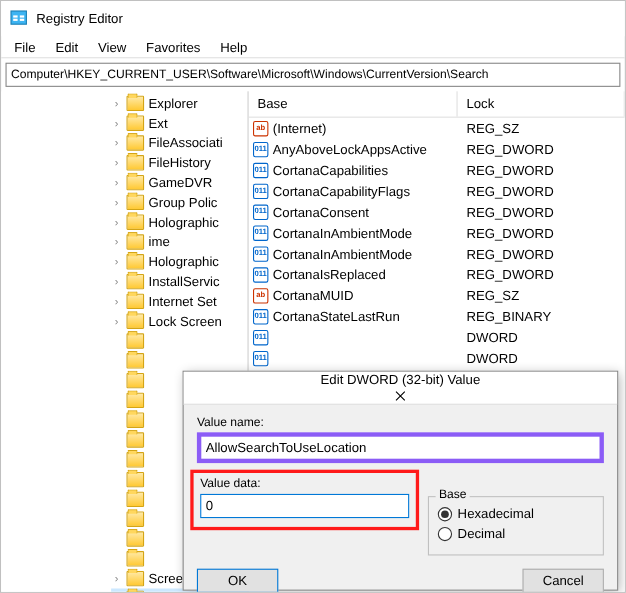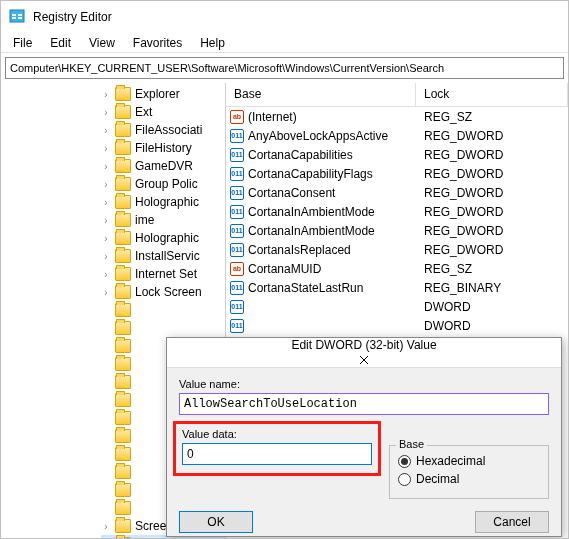--- a/index.html
+++ b/index.html
@@ -39,21 +39,21 @@
   .reg-sz { background: #fff; border: 1px solid #cc3300; color: #cc3300; font-size: 7px; font-weight: bold; border-radius: 2px; }
   .reg-bin { background: #fff; border: 1px solid #0066cc; color: #0066cc; font-size: 7px; font-weight: bold; border-radius: 2px; }
   
   
   .dialog { position: absolute; left: 165px; top: 336px; width: 396px; height: 200px; background: #f0f0f0; border: 1px solid #888; box-shadow: 2px 2px 10px rgba(0,0,0,0.3); z-index: 10; }
   .dialog-titlebar { height: 30px; background: #fff; display: flex; align-items: center; justify-content: space-between; padding: 0 8px; border-bottom: 1px solid #ddd; flex-direction: column; }
   .dialog-title { font-size: 12px; }
   .close-btn { width: 32px; height: 24px; display: flex; align-items: center; justify-content: center; cursor: pointer; }
   .dialog-body { padding: 10px 12px; }
   .field-label { font-size: 11px; margin-bottom: 3px; }
-  .text-input { width: 100%; border: 1px solid #8b5cf6; padding: 3px 4px; font-size: 12px; background: #fff; font-family: Liberation Mono, monospace; }
+  .text-input { width: 100%; border: 4px solid #8b5cf6; padding: 3px 4px; font-size: 12px; background: #fff; }
   .text-input[readonly] { background: #fff; }
   .row2 { display: flex; gap: 14px; margin-top: 10px; }
   .value-data-group { width: 196px; }
   .highlight-box { border: 3px solid #ff1a1a; padding: 4px 6px 8px 6px; margin: -4px -6px -8px -6px; }
   .value-data-input { width: 100%; border: 1px solid #0078d7; padding: 3px 4px; font-size: 12px; background: #fff; outline: none; }
   .base-group { flex: 1; border: 1px solid #c0c0c0; padding: 4px 8px 8px 8px; position: relative; margin-top: 20px; }
   .base-legend { position: absolute; top: -8px; left: 6px; background: #f0f0f0; padding: 0 3px; font-size: 11px; }
   .radio-row { display: flex; align-items: center; gap: 5px; margin: 4px 0; font-size: 11px; }
   .radio { width: 13px; height: 13px; border: 1px solid #333; border-radius: 50%; display: inline-flex; align-items: center; justify-content: center; background: #fff; }
   .radio.checked::after { content: ''; width: 7px; height: 7px; background: #333; border-radius: 50%; }

